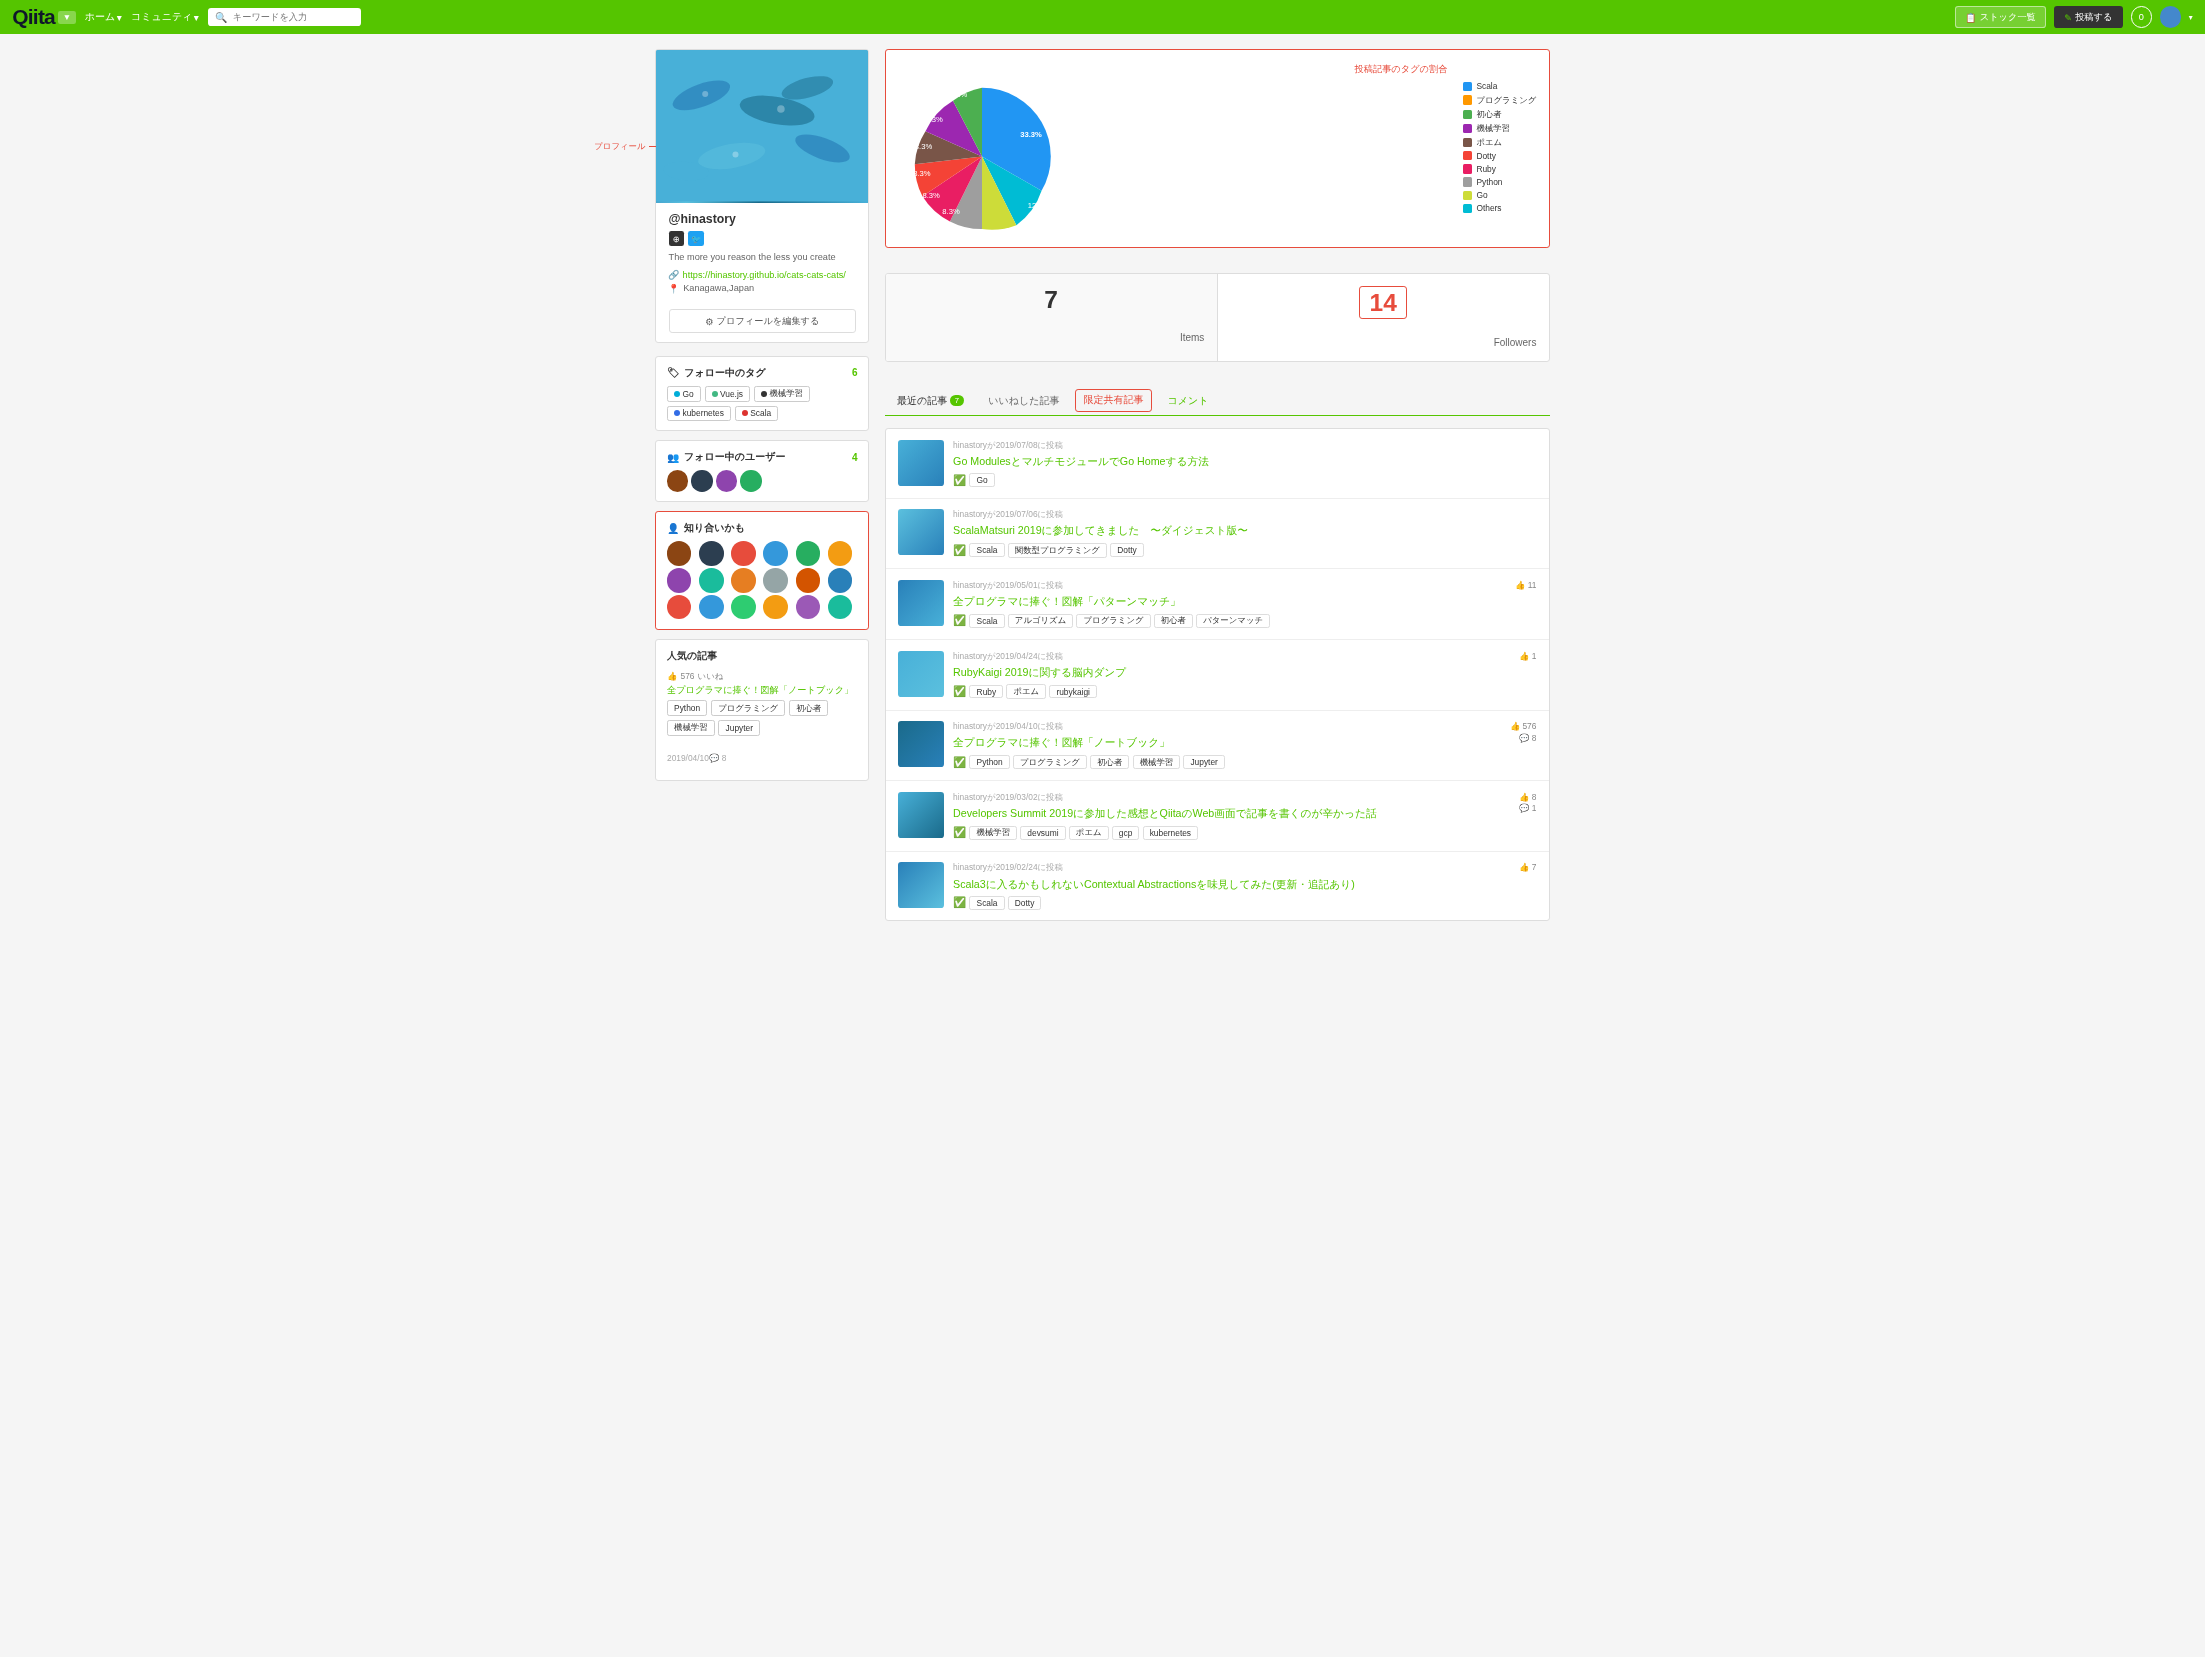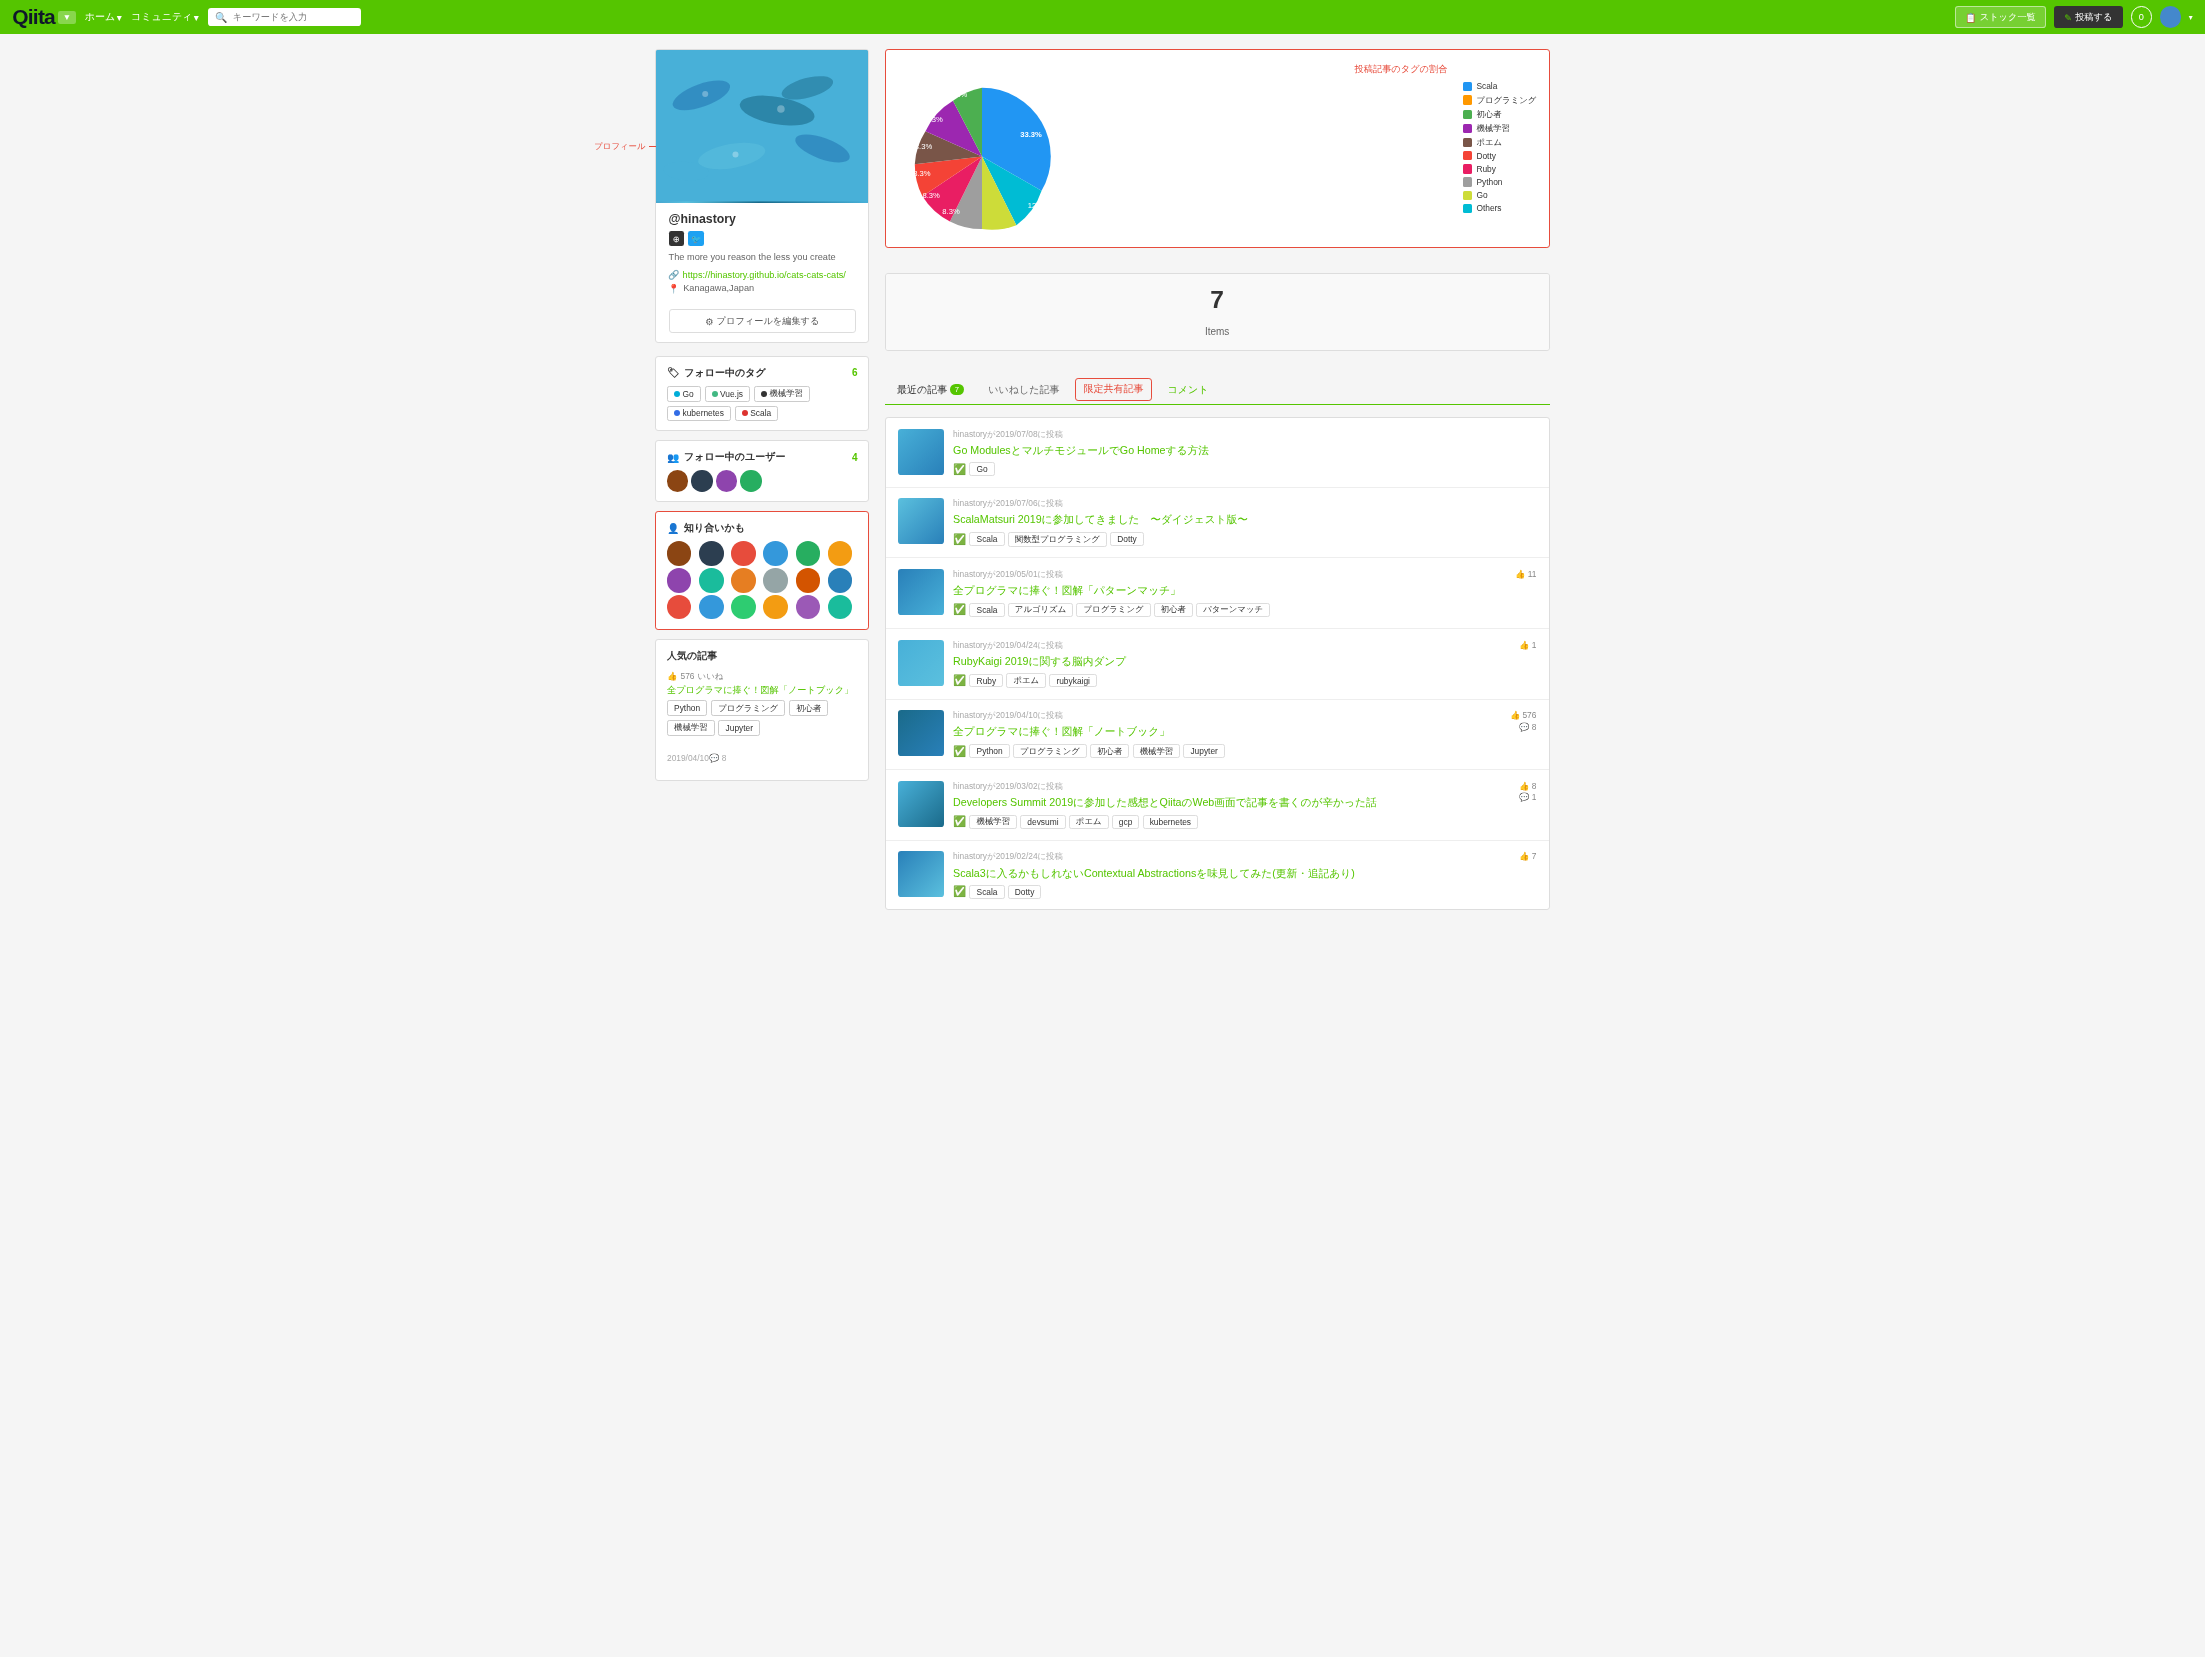--- a/index.html
+++ b/index.html
@@ -87,21 +87,21 @@
     .popular-like { display: flex; align-items: center; gap: 3.1px; font-size: 8.4px; color: #888; margin-bottom: 2.3px; }
     .popular-article-title { font-size: 9.2px; color: #55c500; cursor: pointer; line-height: 1.4; }
     .popular-date { font-size: 8.4px; color: #aaa; }
 
     
     .stats-bar { display: flex; margin-bottom: 12.3px; border: 0.8px solid #ddd; border-radius: 3.1px; overflow: hidden; background: white; }
     .stat-item { flex: 1; padding: 12.3px; text-align: center; border-right: 0.8px solid #ddd; }
     .stat-item:last-child { border-right: none; }
     .stat-number { font-size: 24.5px; font-weight: bold; color: #333; }
     .stat-number.highlighted { color: #e74c3c; border: 1.5px solid #e74c3c; border-radius: 3.1px; padding: 1.5px 9.2px; display: inline-block; }
-    .stat-label { font-size: 10px; color: #666; margin-top: 12px; }
+    .stat-label { font-size: 10px; color: #666; margin-top: 18px; text-align: right; }
     .stat-item.active { background: #f9f9f9; }
 
     
     .chart-container { background: white; border: 1.5px solid #e74c3c; border-radius: 3.1px; padding: 12.3px; margin-bottom: 12.3px; display: flex; align-items: center; gap: 15.3px; }
     .chart-svg { width: 168px; height: 153px; }
     .chart-legend { font-size: 8.4px; }
     .legend-item { display: flex; align-items: center; gap: 4.6px; margin-bottom: 3.1px; }
     .legend-dot { width: 9.2px; height: 9.2px; border-radius: 1.5px; flex-shrink: 0; }
 
     
@@ -390,20 +390,26 @@
             <span>Others</span>
           </div>
         </div>
       </div>
 
       <div class="stats-bar">
         <div class="stat-item active">
           <div class="stat-number">7</div>
           <div class="stat-label">Items</div>
         </div>
+        <div class="stat-item">
+          <div style="text-align:center;">
+            <span class="stat-number highlighted">14</span>
+          </div>
+          <div class="stat-label">Followers</div>
+        </div>
       </div>
 
       <div class="tabs">
         <div class="tab active">
           <span>最近の記事</span>
           <span class="tab-badge">7</span>
         </div>
         <div class="tab">
           <span>いいねした記事</span>
         </div>

